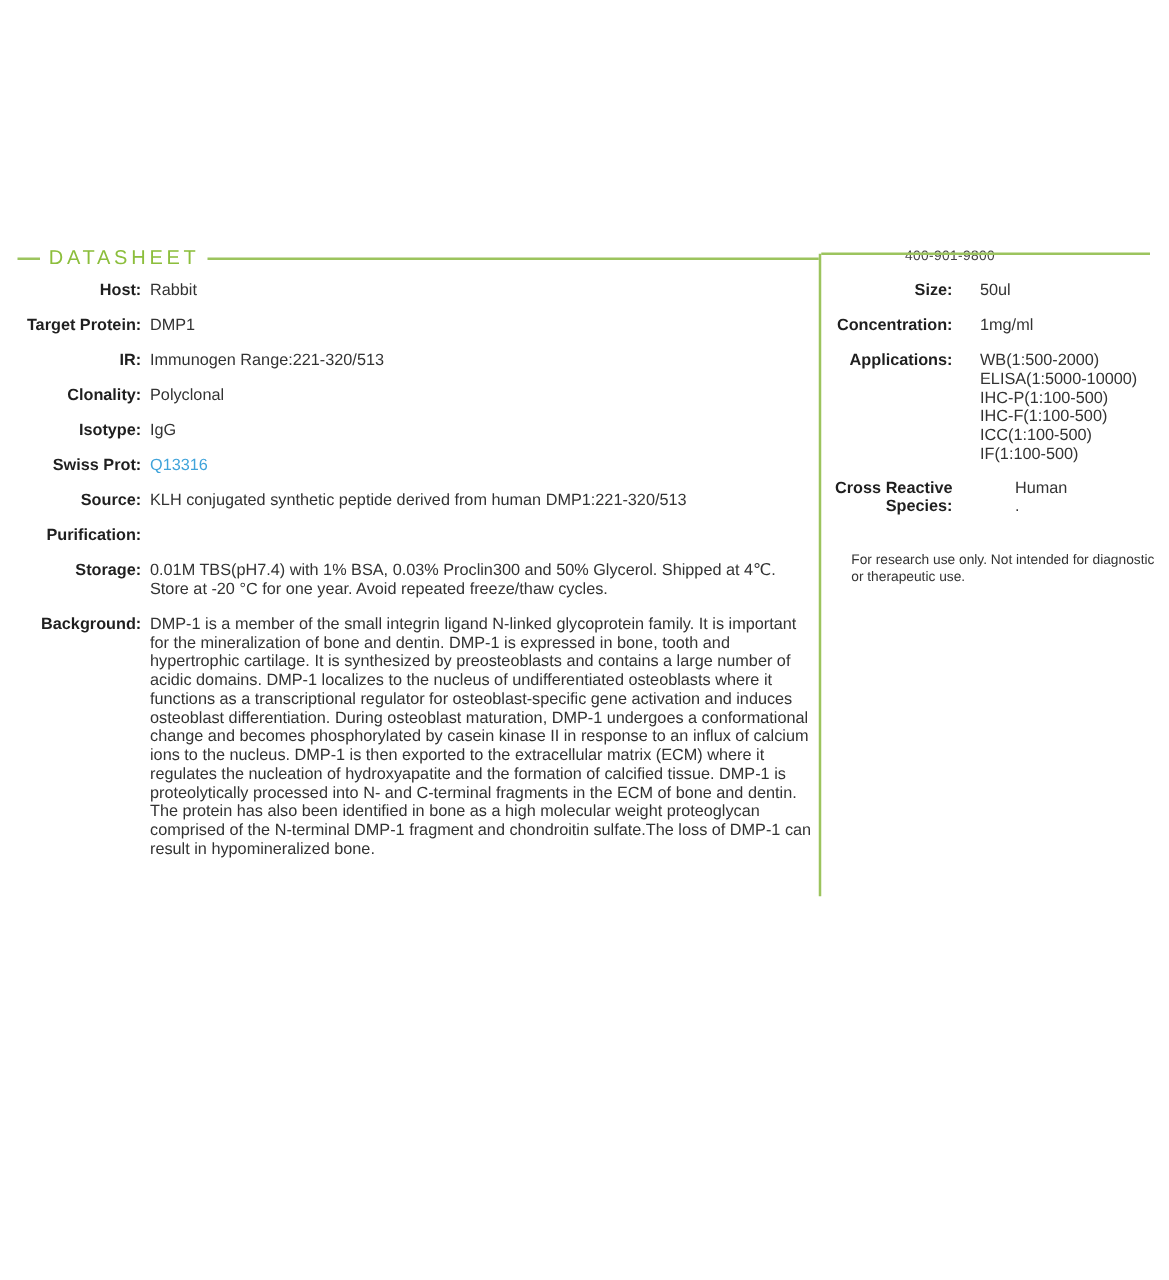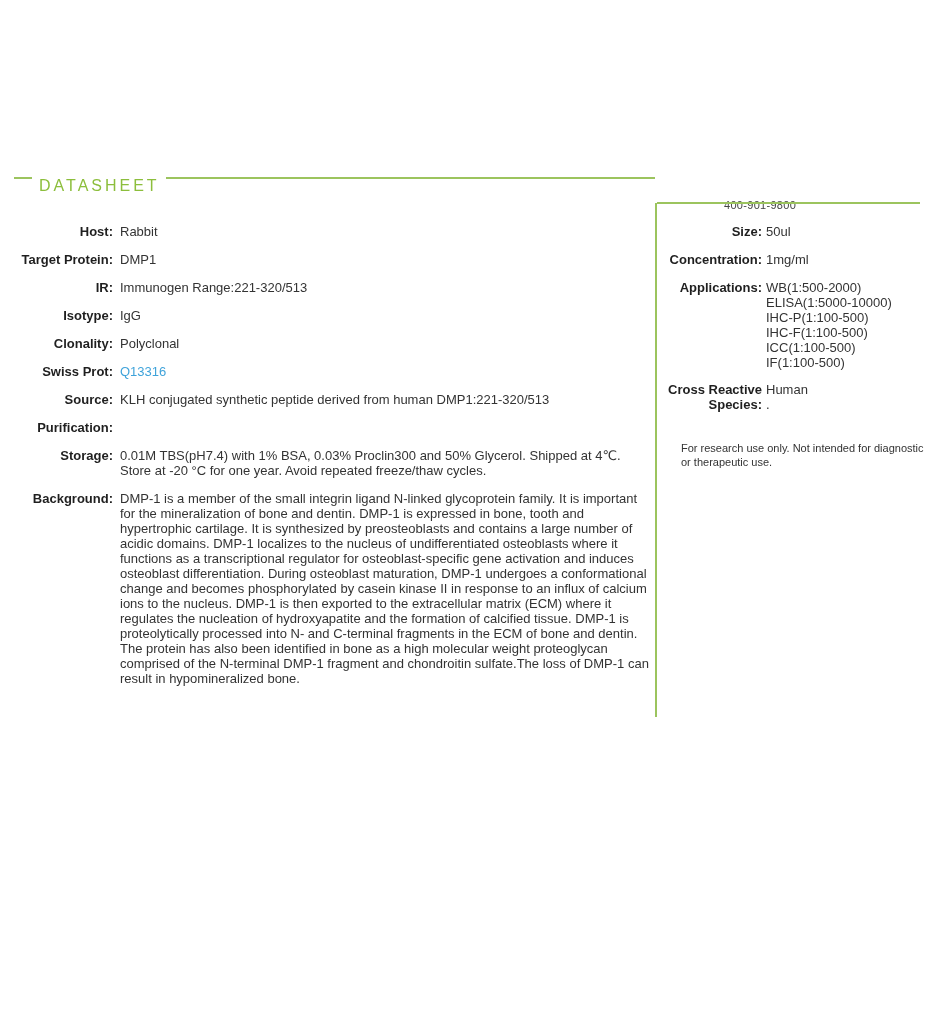--- a/index.html
+++ b/index.html
@@ -21,25 +21,25 @@
     position: absolute;
     left: 724px;
     top: 199px;
     font-size: 11px;
     color: #444444;
     letter-spacing: 0.3px;
   }
   .header-left {
     position: absolute;
     left: 14px;
-    top: 177px;
+    top: 198px;
     width: 641px;
     height: 18px;
     display: flex;
-    align-items: flex-start;
+    align-items: center;
   }
   .header-dash {
     width: 18px;
     height: 0;
     border-top: 2px solid #9cc45e;
     flex: 0 0 auto;
   }
   .header-title {
     color: #8cbe3c;
     font-size: 16px;
@@ -109,25 +109,25 @@
     left: 665px;
     top: 224px;
     width: 262px;
   }
   .right-col .row .lbl {
     flex: 0 0 97px;
     width: 97px;
     white-space: normal; 
   }
   .right-col .row .val {
-    margin-left: 4px;
+    margin-left: 22px;
     max-width: 158px;
   }
   .row-apps { margin-bottom: 12px; }
-  .row-cross { margin-bottom: 29px; }
+  .row-cross { margin-bottom: 29px; gap: 28px; }
   .app-line, .cross-line { line-height: 15px; }
   .disclaimer {
     font-size: 11px;
     line-height: 14px;
     color: #333333;
     width: 254px;
     margin-left: 16px;
   }
 </style>
 </head>
@@ -150,26 +150,26 @@
   </div>
   <div class="row">
     <div class="lbl">Target Protein:</div>
     <div class="val">DMP1</div>
   </div>
   <div class="row">
     <div class="lbl">IR:</div>
     <div class="val">Immunogen Range:221-320/513</div>
   </div>
   <div class="row">
+    <div class="lbl">Clonality:</div>
+    <div class="val">Polyclonal</div>
+  </div>
+  <div class="row">
     <div class="lbl">Isotype:</div>
     <div class="val">IgG</div>
-  </div>
-  <div class="row">
-    <div class="lbl">Clonality:</div>
-    <div class="val">Polyclonal</div>
   </div>
   <div class="row">
     <div class="lbl">Swiss Prot:</div>
     <div class="val"><a class="link">Q13316</a></div>
   </div>
   <div class="row">
     <div class="lbl">Source:</div>
     <div class="val">KLH conjugated synthetic peptide derived from human DMP1:221-320/513</div>
   </div>
   <div class="row">

